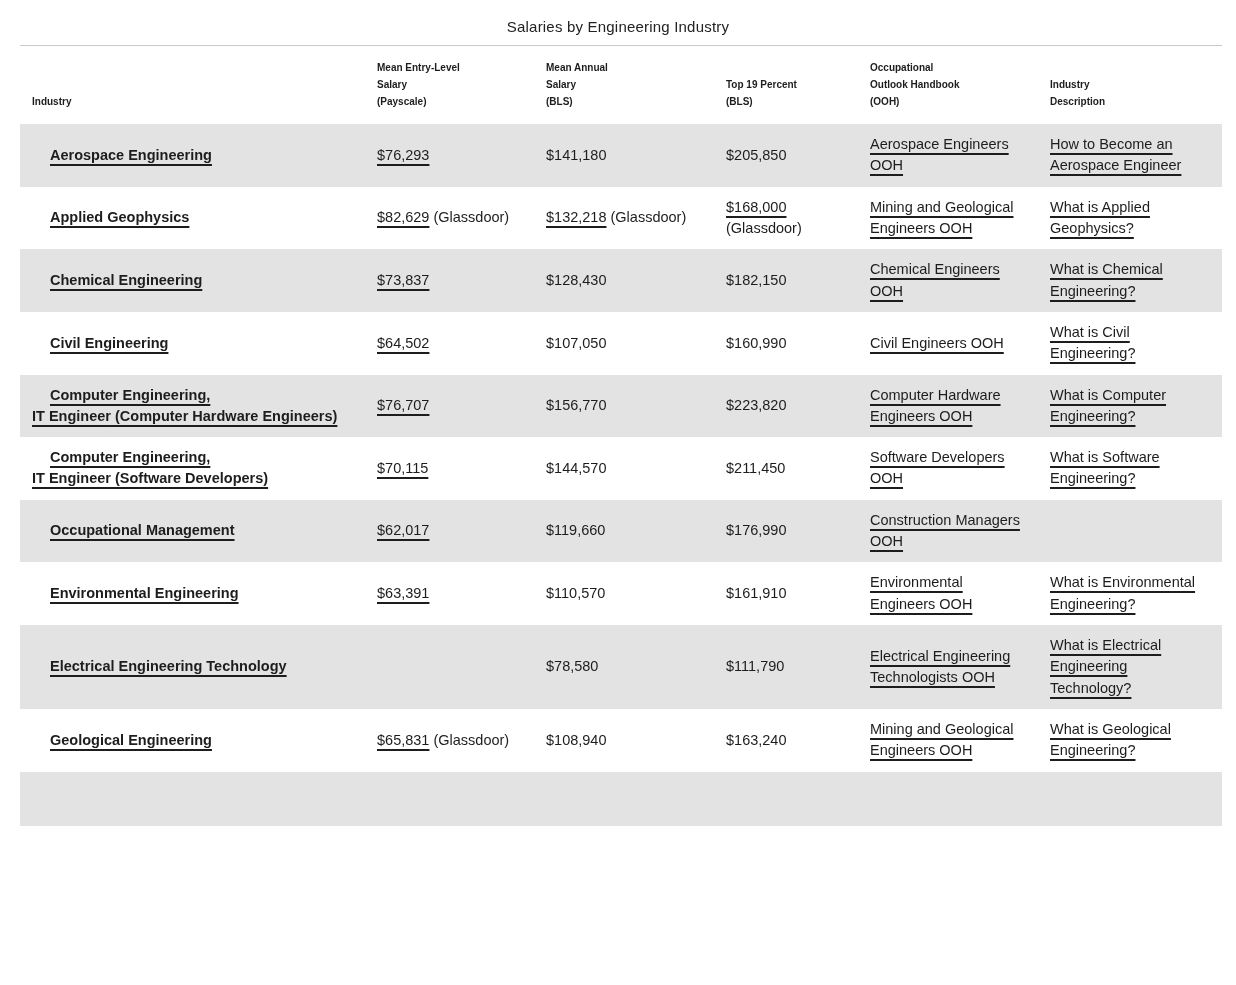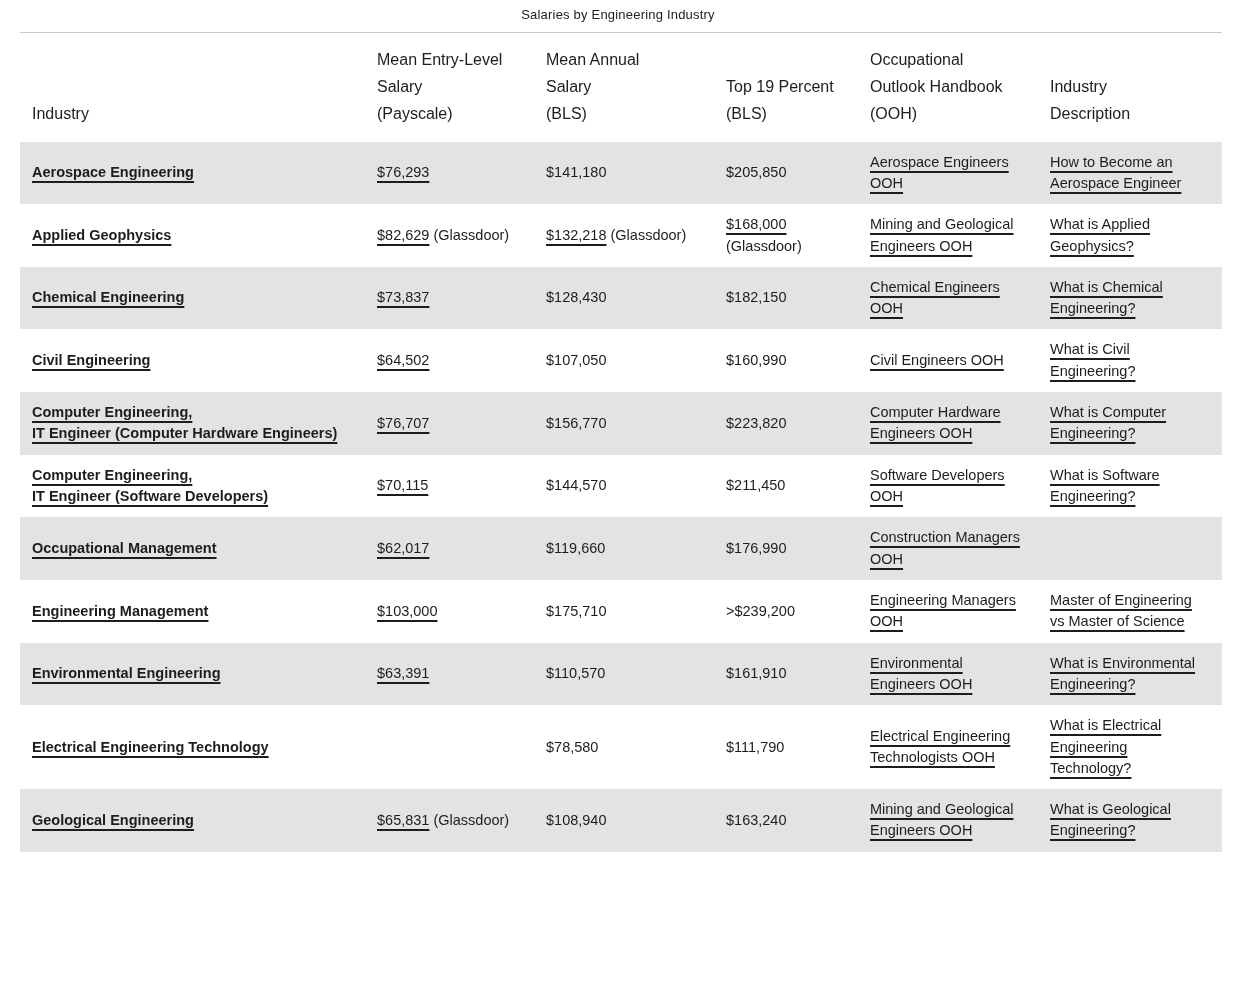--- a/index.html
+++ b/index.html
@@ -3,66 +3,66 @@
 <meta charset="utf-8">
 <style>
   html,body{margin:0;padding:0;background:#ffffff;}
   body{
     width:1236px;
     font-family:"Liberation Sans","DejaVu Sans",sans-serif;
     color:#1d1d1d;
     -webkit-font-smoothing:antialiased;
   }
   h1{
-    font-size:13px;
+    font-size:15px;
     font-weight:400;
     color:#222222;
     text-align:center;
-    margin:7px 0 10px 0;
+    margin:18px 0 10px 0;
     letter-spacing:0.2px;
   }
   .table-wrap{margin:0 14px 4px 20px;}
   table{
     width:1202px;
     border-collapse:collapse;
     table-layout:fixed;
     border-top:1px solid #c9c9c9;
   }
   col.c-industry{width:345px;}
   col.c-entry{width:169px;}
   col.c-annual{width:180px;}
   col.c-top10{width:144px;}
   col.c-ooh{width:180px;}
   col.c-desc{width:184px;}
   th{
     text-align:left;
     vertical-align:bottom;
-    font-size:16px;
-    font-weight:400;
+    font-size:10px;
+    font-weight:700;
     color:#1d1d1d;
     padding:13px 16px 14px 12px;
     white-space:pre-line;
     line-height:1.7;
   }
   td{
     vertical-align:middle;
     font-size:14.5px;
     padding:10px 16px 10px 12px;
     line-height:1.47;
     height:34px;
   }
   tbody tr:nth-child(odd){background:#e3e3e3;}
   a{
     color:#1d1d1d;
     text-decoration:underline;
     text-decoration-thickness:2px;
     text-underline-offset:4px;
     text-decoration-skip-ink:auto;
   }
-  a.strong{font-weight:700;}
+  a.strong{font-weight:700;margin-left:18px;}
   a .reg{font-weight:700;text-align:center;}
   .plain{font-weight:400;text-decoration:none;}
 </style>
 </head>
 <body>
 
 <h1>Salaries by Engineering Industry</h1>
 
 <div class="table-wrap">
   <table>
@@ -143,28 +143,20 @@
         </tr>
         <tr>
           <td><a href="#" class="strong">Occupational Management</a></td>
           <td><a href="#">$62,017</a></td>
           <td><span>$119,660</span></td>
           <td><span>$176,990</span></td>
           <td><a href="#">Construction Managers OOH</a></td>
           <td></td>
         </tr>
         <tr>
-          <td><a href="#" class="strong">Engineering Management</a></td>
-          <td><a href="#">$103,000</a></td>
-          <td><span>$175,710</span></td>
-          <td><span>&gt;$239,200</span></td>
-          <td><a href="#">Engineering Managers OOH</a></td>
-          <td><a href="#">Master of Engineering vs Master of Science</a></td>
-        </tr>
-        <tr>
           <td><a href="#" class="strong">Environmental Engineering</a></td>
           <td><a href="#">$63,391</a></td>
           <td><span>$110,570</span></td>
           <td><span>$161,910</span></td>
           <td><a href="#">Environmental Engineers OOH</a></td>
           <td><a href="#">What is Environmental Engineering?</a></td>
         </tr>
         <tr>
           <td><a href="#" class="strong">Electrical Engineering Technology</a></td>
           <td></td>

